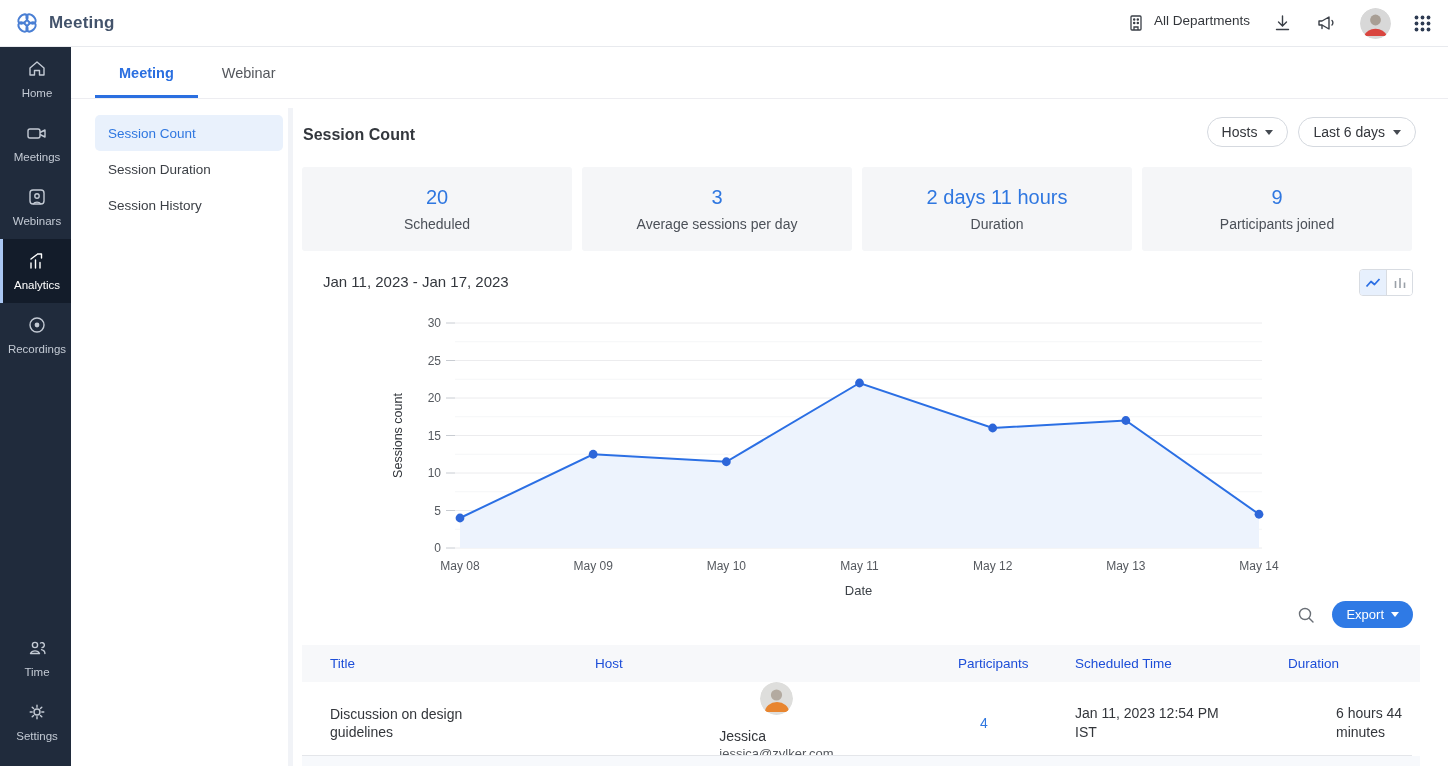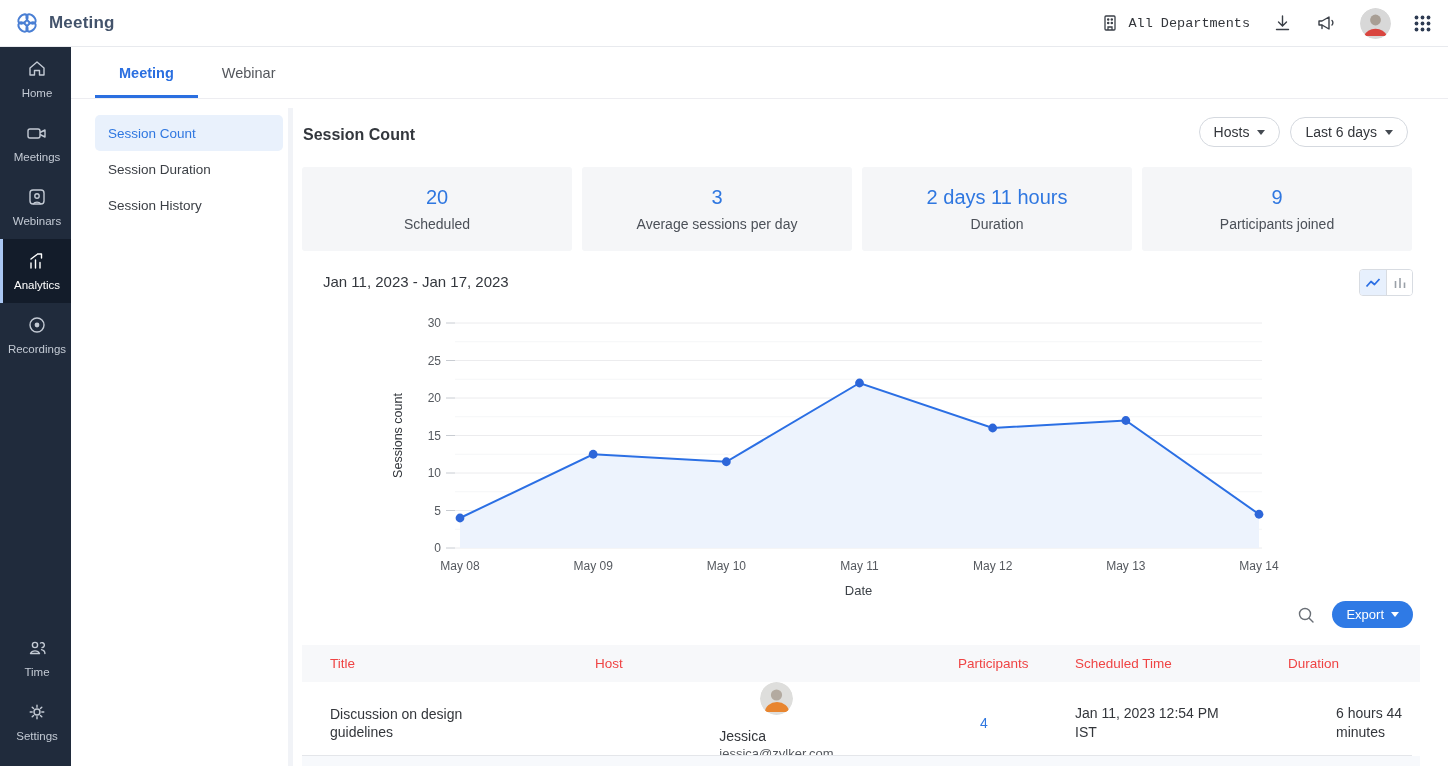--- a/index.html
+++ b/index.html
@@ -5,21 +5,21 @@
   * { margin:0; padding:0; box-sizing:border-box; }
   html,body { width:1448px; height:766px; overflow:hidden; background:#fff;
     font-family:"Liberation Sans", sans-serif; color:#3a3f47; }
 
   
   .topbar { position:absolute; left:0; top:0; width:1448px; height:47px; background:#fff;
     border-bottom:1px solid #e8eaee; display:flex; align-items:center; z-index:5; }
   .brand { display:flex; align-items:center; gap:9px; padding-left:14px; }
   .brand-title { font-size:17px; color:#43536b; font-weight:600; letter-spacing:.2px; }
   .topbar-right { margin-left:auto; display:flex; align-items:center; gap:22px; padding-right:16px; }
-  .dept { display:flex; align-items:center; gap:8px; cursor:pointer;font-family:Liberation Mono, monospace; }
+  .dept { display:flex; align-items:flex-start; gap:8px; cursor:pointer; }
   .dept-label { font-size:13.5px; color:#33363b; }
   .icon-btn { background:none; border:none; cursor:pointer; display:flex; align-items:center; }
   .avatar { width:31px; height:31px; border-radius:50%; overflow:hidden; display:block; }
 
   
   .rail { position:absolute; left:0; top:47px; width:71px; height:719px; background:#202b3c;
     display:flex; flex-direction:column; }
   .rail-item { width:71px; padding:11px 0 12px; display:flex; flex-direction:column; align-items:center;
     gap:5px; color:#c3cad4; font-size:11.5px; cursor:pointer; border-left:3px solid transparent; }
   .rail-item svg { stroke:#c3cad4; }
@@ -37,21 +37,21 @@
   
   .subnav { position:absolute; left:95px; top:115px; width:188px; }
   .subnav-item { height:36px; display:flex; align-items:center; padding:0 13px; font-size:13.5px;
     color:#3c4046; border-radius:5px; cursor:pointer; margin-bottom:0; }
   .subnav-item.active { background:#e9f1fc; color:#2f77e0; }
   .vdivider { position:absolute; left:288px; top:108px; width:5px; height:658px; background:#f1f3f7; }
 
   
   .main { position:absolute; left:302px; top:112px; width:1118px; height:654px; }
   .main-title { position:absolute; left:1px; top:14px; font-size:16px; color:#33373d; font-weight:600; }
-  .filters { position:absolute; right:12px; top:5px; display:flex; gap:10px; }
+  .filters { position:absolute; right:4px; top:5px; display:flex; gap:10px; }
   .pill { height:30px; border:1px solid #d5d9df; border-radius:16px; background:#fff; display:flex;
     align-items:center; gap:8px; padding:0 14px; font-size:14px; color:#33363b; cursor:pointer; }
   .caret { width:0; height:0; border-left:4.5px solid transparent; border-right:4.5px solid transparent;
     border-top:5.5px solid #454a51; }
 
   .stats { position:absolute; left:0; top:55px; width:1110px; display:grid;
     grid-template-columns:repeat(4,1fr); gap:10px; }
   .stat-card { height:84px; background:#f5f6f8; border-radius:3px; display:flex; flex-direction:column;
     align-items:center; justify-content:center; gap:7px; }
   .stat-value { font-size:20px; color:#2f77e0; }
@@ -68,21 +68,21 @@
   .chart-wrap { position:absolute; left:0; top:200px; width:1118px; height:296px; }
   svg.chart { font-family:inherit; }
 
   .actions { position:absolute; right:7px; top:489px; display:flex; align-items:center; gap:16px; }
   .export-btn { height:27px; border:none; border-radius:14px; background:#2f7ae5; color:#fff;
     font-size:13px; padding:0 14px; display:flex; align-items:center; gap:7px; cursor:pointer; }
   .export-btn .caret { border-top-color:#fff; border-left-width:4px; border-right-width:4px; }
 
   .table { position:absolute; left:0; top:533px; width:1118px; font-size:14px; }
   .thead, .trow { display:grid; grid-template-columns:265px 363px 117px 213px 1fr; padding-left:28px; }
-  .thead { background:#f7f8fa; height:37px; align-items:center; color:#ef4444; font-size:13.5px; }
+  .thead { background:#f7f8fa; height:37px; align-items:center; color:#1d4ed8; font-size:13.5px; }
   .trow { height:73px; align-items:center; color:#33363b; background:#fff; }
   .cell-title { max-width:180px; line-height:18px; }
   .host-cell { display:flex; align-items:center; gap:12px;flex-direction:column; }
   .host-avatar { width:33px; height:33px; border-radius:50%; overflow:hidden; flex:0 0 33px; }
   .host-name { font-size:14px; color:#33363b; line-height:18px; }
   .host-email { font-size:13px; color:#55595f; line-height:18px; }
   .participants-link { color:#2f77e0; cursor:pointer; padding-left:22px; }
   .cell-sched { max-width:165px; line-height:19px; }
   .cell-dur { max-width:95px; line-height:19px;margin-left:48px; }
   .row-divider { position:absolute; left:0; top:643px; width:1110px; height:1px; background:#e4e6ea; }

